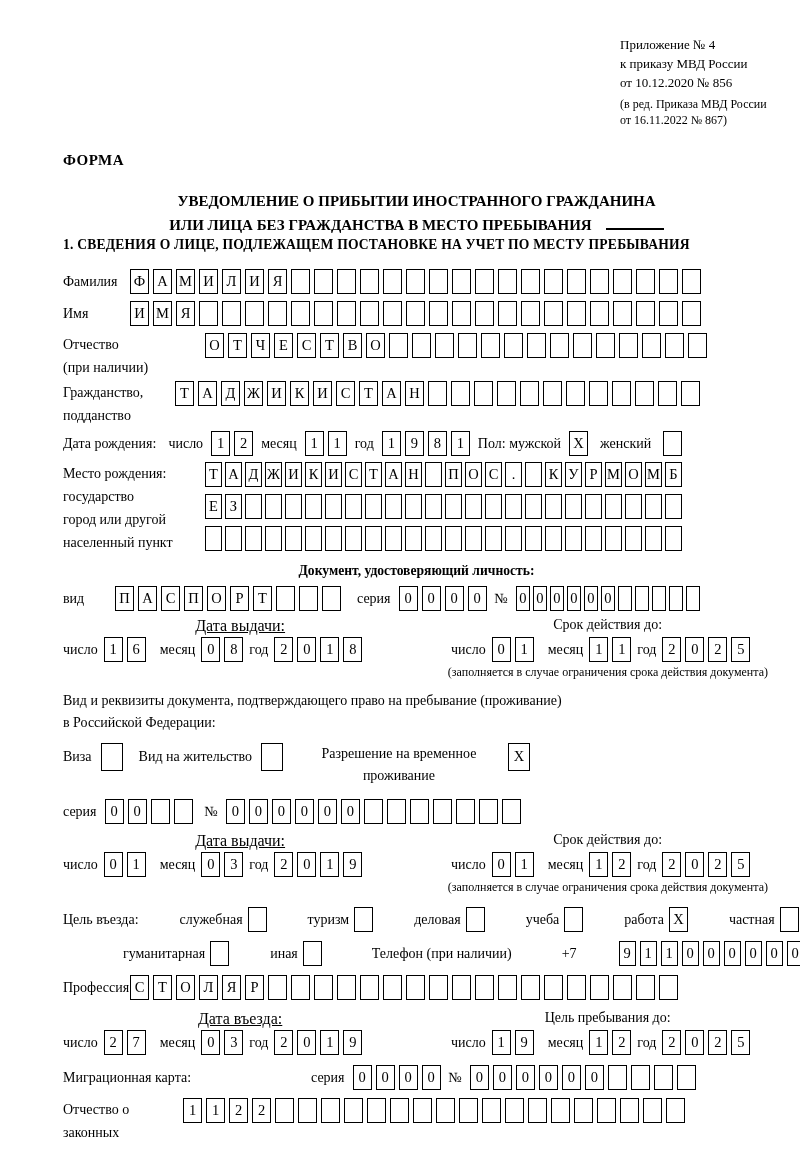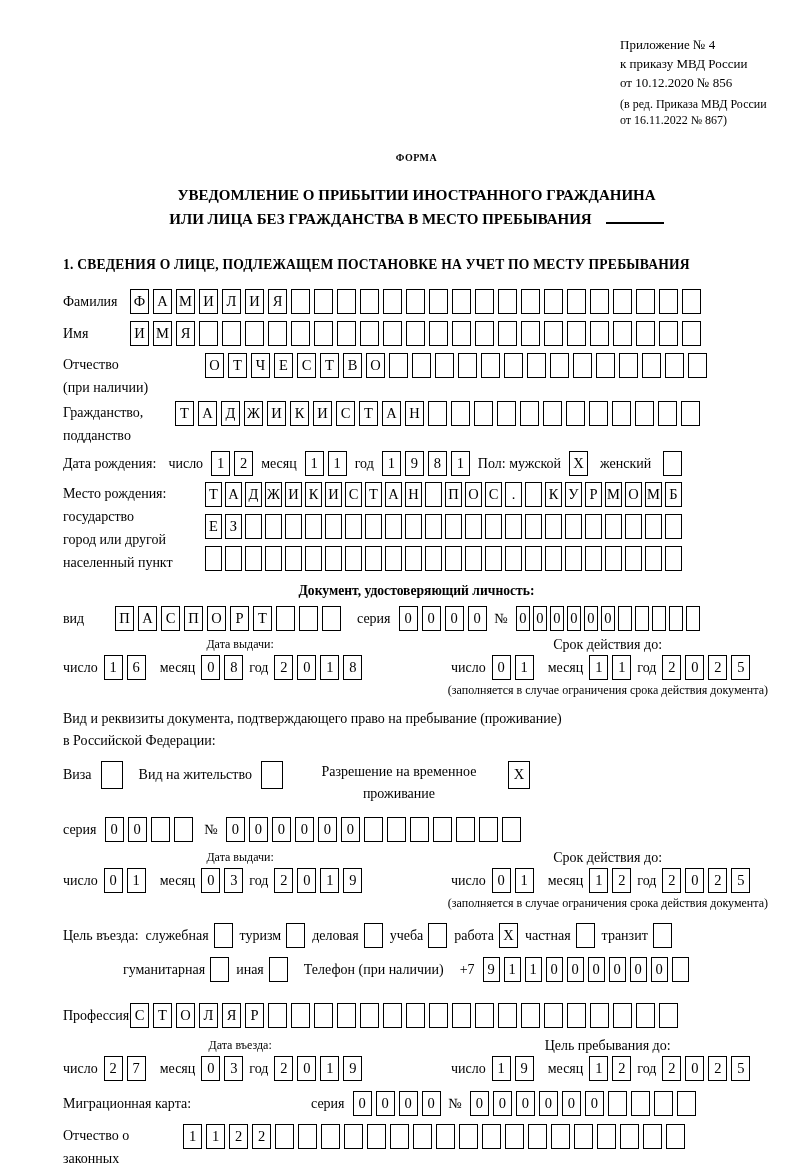--- a/index.html
+++ b/index.html
@@ -12,24 +12,24 @@
   .page {
     position: relative;
     width: 800px; height: 1163px;
     padding: 24px 30px 0 63px;
     overflow: hidden;
     background: #fff;
   }
   
   .appendix { margin-left: 557px; font-size: 13px; line-height: 1.45; margin-top: 12px; }
   .amendment { margin-left: 557px; font-size: 12px; line-height: 1.35; margin-top: 3px; }
-  .forma { text-align: center; font-weight: bold; font-size: 10px; margin-top: 24px; letter-spacing: .5px; }
+  .forma { text-align: left; font-weight: bold; font-size: 15px; margin-top: 24px; letter-spacing: .5px; }
   .title { text-align: center; font-weight: bold; font-size: 15px; line-height: 1.6; margin-top: 20px; }
   .blank-line { display: inline-block; width: 58px; height: 4px; border-bottom: 2px solid #000; margin-left: 14px; }
-  .sec { font-weight: bold; font-size: 13.6px; margin-top: 26px; letter-spacing: .2px; }
+  .sec { font-weight: bold; font-size: 13.6px; letter-spacing: .2px; }
 
   
   .row { display: flex; align-items: flex-start; margin-top: 7px; }
   .lbl { font-size: 14px; line-height: 25px; flex: none; white-space: nowrap; }
   .lblblock { font-size: 14px; line-height: 23px; flex: none; }
   .w67 { width: 67px; } .w112 { width: 112px; } .w142 { width: 142px; }
   .w52 { width: 52px; } .w120 { width: 120px; }
 
   .cells { display: flex; gap: 4px; --w: 19px; flex: none; }
   .cell {
@@ -42,36 +42,36 @@
   .cells.t { --w: 17px; gap: 3px; }
   .cells.lg { --w: 22px; }
   .cells.lg .cell { height: 28px; line-height: 25px; }
 
   .stackrows { display: flex; flex-direction: column; gap: 7px; }
 
   .ml8 { margin-left: 8px; } .ml12 { margin-left: 12px; } .ml16 { margin-left: 16px; }
 
   
   .dates { display: flex; margin-top: 8px; }
-  .dcapwrap1 { width: 360px; text-align: center; font-size: 12px; }
+  .dcapwrap1 { width: 360px; text-align: center; font-size: 16px; text-decoration: underline; }
   .dcapwrap2 { width: 330px; margin-left: 28px; text-align: center; font-size: 14px; }
   .dg { display: flex; align-items: center; gap: 6px; }
   .dg .lbl { line-height: 25px; }
   .dg2 { margin-left: 28px; }
   .note { font-size: 12px; text-align: right; margin-top: 3px; padding-right: 2px; }
 
   .para { font-size: 14px; line-height: 1.55; margin-top: 10px; }
 
   .permits { margin-top: 10px; align-items: flex-start; }
   .permit { display: flex; align-items: flex-start; gap: 9px; flex: none; }
   .permit .plab { font-size: 14px; line-height: 28px; }
   .permit .plab-c { font-size: 14px; line-height: 1.55; text-align: center; }
   .pw205 { width: 200px; } .pw185 { width: 178px; }
 
-  .purpose { margin-top: 12px; align-items: center; }
+  .purpose { margin-top: 12px; align-items: center; gap: 34px; }
   .purpose .lbl { line-height: 25px; }
   .pitem { display: flex; align-items: flex-start; gap: 5px; margin-left: 7px; }
 
   .doc-heading { text-align: center; font-weight: bold; font-size: 13.6px; margin-top: 9px; }
 
   .legal { margin-top: 8px; }
 </style>
 </head>
 <body>
 
@@ -589,21 +589,21 @@
         <span class="cell">0</span>
         <span class="cell">0</span>
         <span class="cell">0</span>
         <span class="cell">0</span>
         <span class="cell">0</span>
         <span class="cell">0</span>
         <span class="cell"></span>
       </span>
   </div>
 
-  <div class="row" style="margin-top:21px;">
+  <div class="row" style="margin-top:9px;">
     <div class="lbl w67" style="width:67px;">Профессия</div>
     <div class="cells">
         <span class="cell">С</span>
         <span class="cell">Т</span>
         <span class="cell">О</span>
         <span class="cell">Л</span>
         <span class="cell">Я</span>
         <span class="cell">Р</span>
         <span class="cell"></span>
         <span class="cell"></span>

